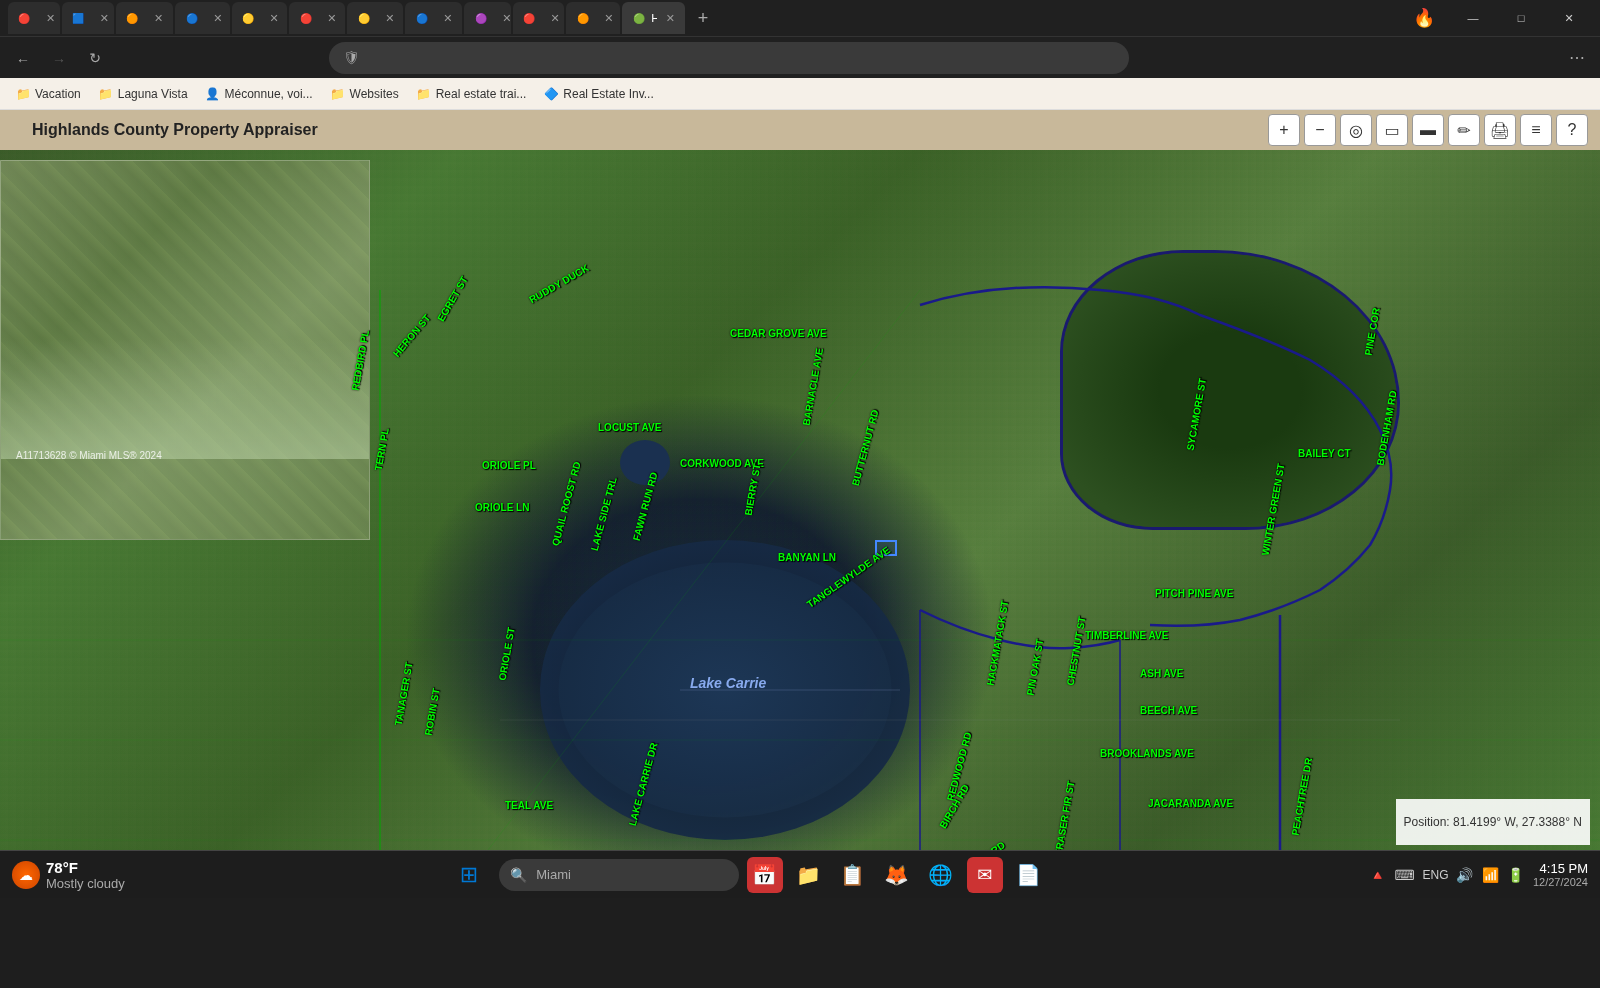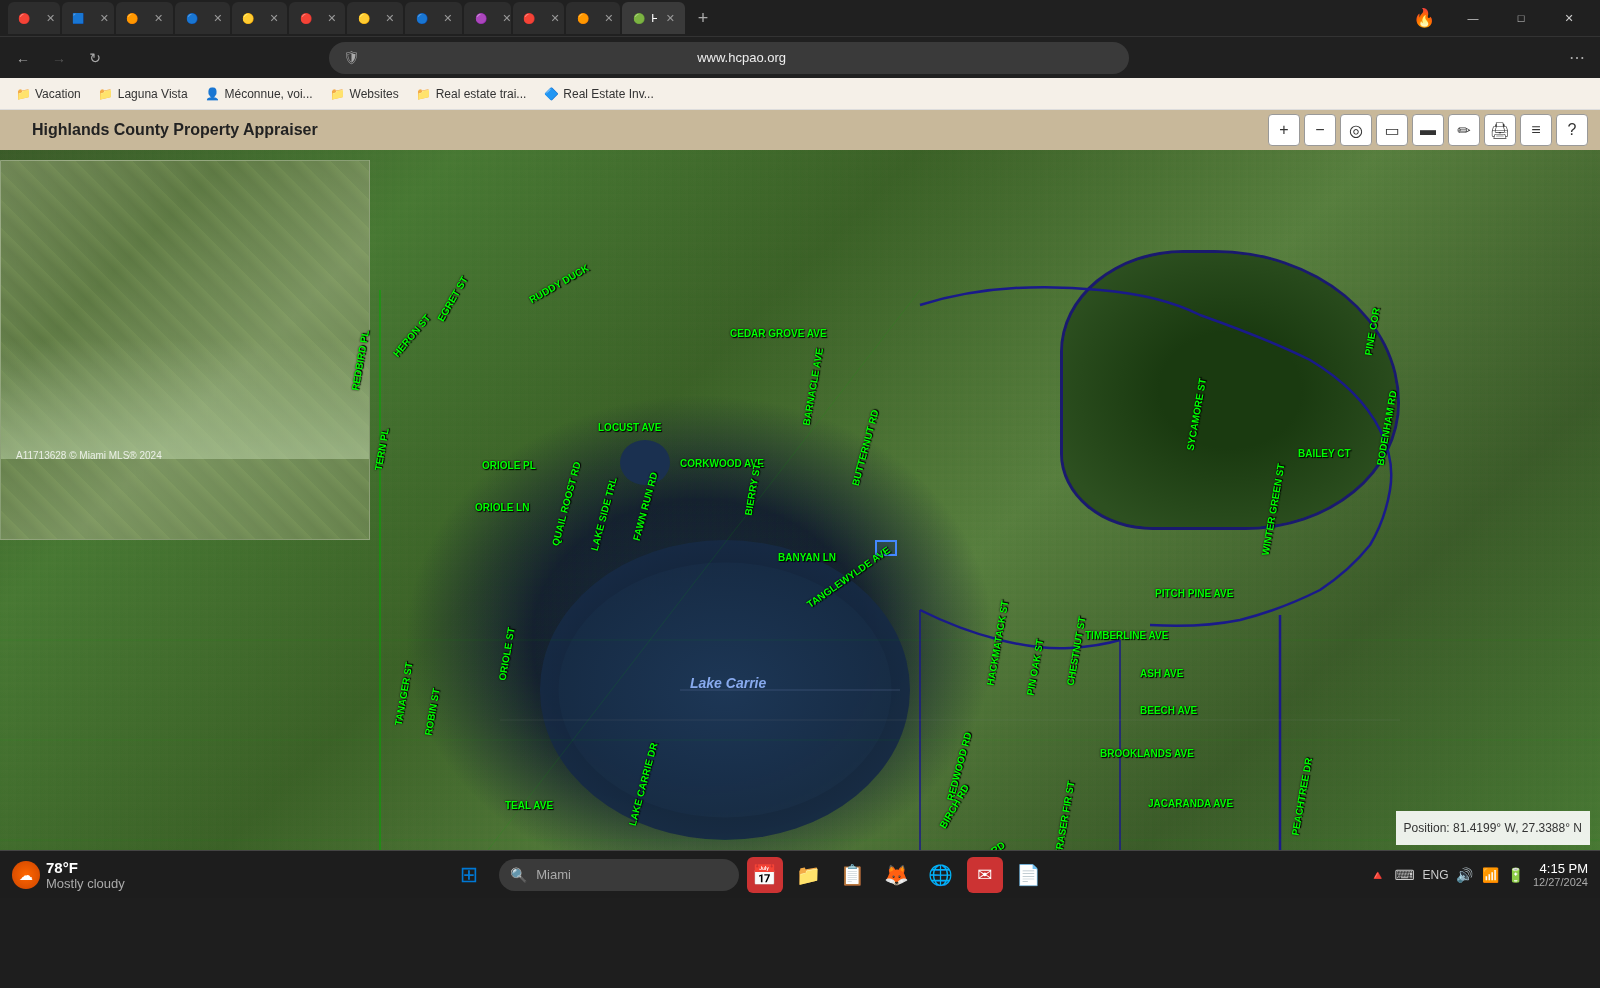--- a/index.html
+++ b/index.html
@@ -251,21 +251,21 @@
       font-weight: bold;
       font-style: italic;
     }
 
     
     #position-indicator {
       position: absolute;
       bottom: 5px;
       right: 10px;
       background: rgba(255,255,255,0.9);
-      padding: 10px 8px;
+      padding: 16px 8px;
       font-size: 12px;
       color: #333;
     }
 
     
     #taskbar {
       height: 48px;
       background: rgba(30,30,30,0.95);
       display: flex;
       align-items: center;
@@ -408,21 +408,20 @@
     <div class="win-btn close">✕</div>
   </div>
 </div>
 
 <div id="addrbar">
   <button class="nav-btn">←</button>
   <button class="nav-btn disabled" style="color:#555;">→</button>
   <button class="nav-btn">↻</button>
   <div id="address-box">
     <span class="shield">🛡</span>
-    <span id="address-text">www.hcpao.org</span>
   </div>
   <div class="menu-btn" style="margin-left:auto;">⋯</div>
 </div>
 
 <div id="bookmarks">
 <div class="bm-item">
       <span class="bm-icon">📁</span>
       <span>Vacation</span>
     </div>
     <div class="bm-item">

